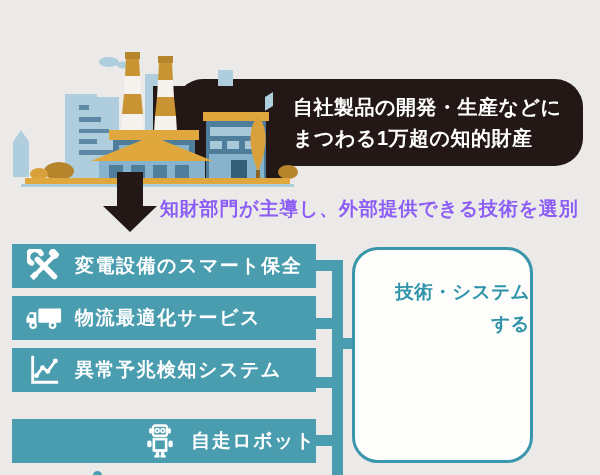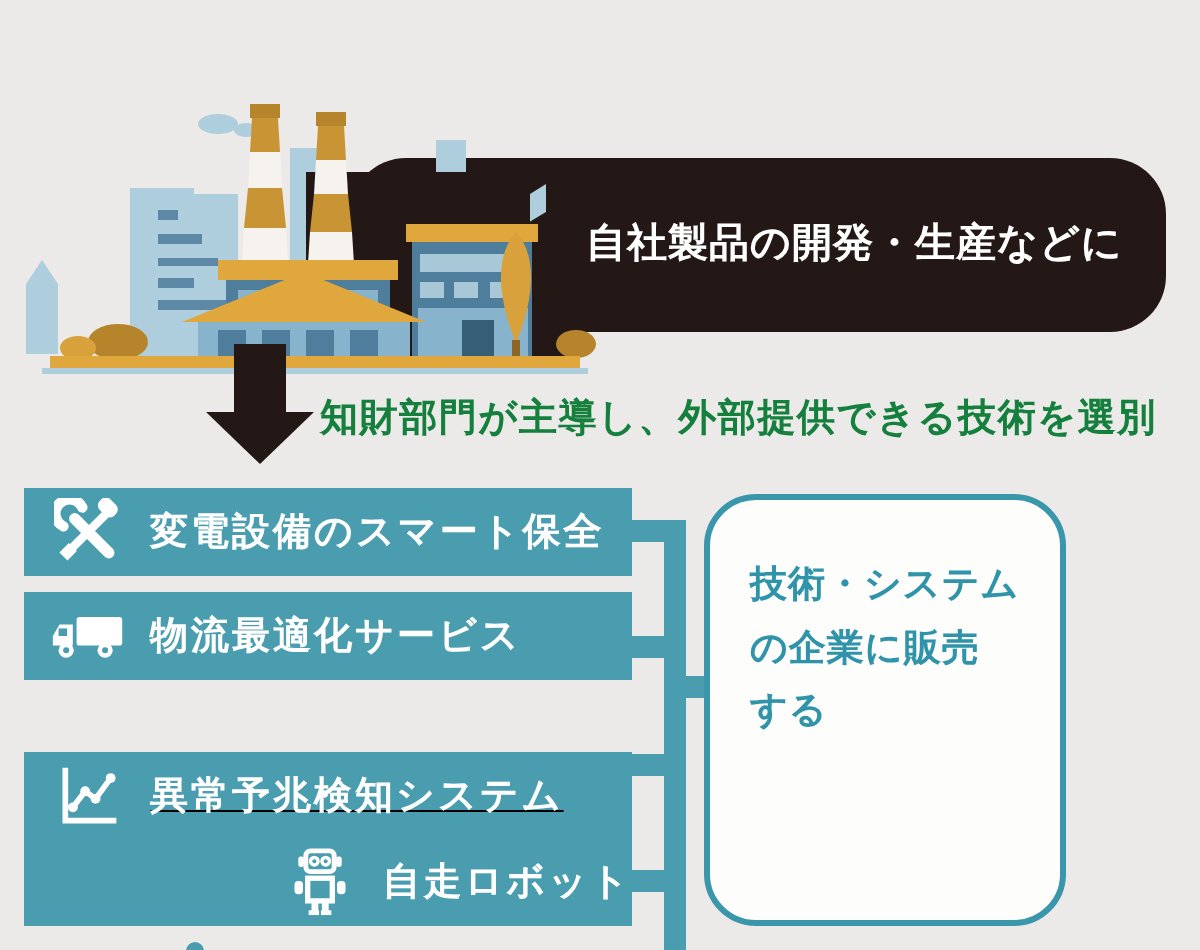--- a/index.html
+++ b/index.html
@@ -25,36 +25,36 @@
 
   
   .factory{position:absolute;left:5px;top:2px;z-index:3;}
 
   
   .down-arrow{position:absolute;left:100px;top:130px;z-index:4;}
 
   
   .flow-caption{
     position:absolute;left:160px;top:156px;z-index:2;
-    color:#15803d;font-weight:700;font-size:19px;letter-spacing:0.8px;
+    color:#8b5cf6;font-weight:700;font-size:19px;letter-spacing:0.8px;
     white-space:nowrap;
   }
 
   
   .service-box{
     position:absolute;left:12px;width:304px;height:44px;
     background:#4A9DAF;display:flex;align-items:center;
     box-sizing:border-box;padding-left:13px;z-index:2;
   }
   .service-box .icon{width:38px;height:36px;flex:0 0 38px;display:flex;align-items:center;justify-content:center;}
   .service-box .label{
     color:#FFFFFF;font-weight:700;font-size:19px;letter-spacing:1.5px;
     margin-left:12px;white-space:nowrap;
   }
-  .box1{top:204px;} .box2{top:256px;} .box3{top:336px;text-decoration:underline;} .box4{top:379px;justify-content:flex-end;}
+  .box1{top:204px;} .box2{top:256px;} .box3{top:308px;} .box4{top:379px;justify-content:flex-end;}
 
   
   .conn{position:absolute;background:#4A9DAF;z-index:1;}
   .stub{left:316px;width:27px;height:11px;}
   .stub1{top:220px;} .stub2{top:278px;} .stub3{top:337px;} .stub4{top:395px;}
   .trunk{left:332px;top:220px;width:11px;height:239px;}
   .bottom-bar{left:125px;top:448px;width:218px;height:11px;}
   .to-callout{left:343px;top:298px;width:10px;height:11px;}
 
   
@@ -64,30 +64,31 @@
 
   
   .result-callout{
     position:absolute;left:352px;top:207px;width:181px;height:216px;
     box-sizing:border-box;background:#FDFDFC;
     border:3px solid #3A96AA;border-radius:26px;z-index:2;
     padding:26px 0 0 20px;
   }
   .result-callout .line{
     color:#2F93A9;font-weight:700;font-size:18.5px;line-height:31.5px;
-    letter-spacing:0.5px;white-space:nowrap;
+    letter-spacing:0.5px;white-space:nowrap;text-align:right;
   }
 </style>
 </head>
 <body>
 
 <div class="stage">
 
   <div class="top-callout">
     <div class="line">自社製品の開発・生産などに</div>
+    <div class="line">まつわる1万超の知的財産</div>
   </div>
 
   <svg class="factory" width="295" height="152" viewBox="0 0 295 152">
 
     <ellipse cx="104" cy="20" rx="10" ry="5" fill="#AECDDD"></ellipse>
     <ellipse cx="118" cy="23" rx="6" ry="3.5" fill="#AECDDD"></ellipse>
 
     <polygon points="8,135 8,100 16,88 24,100 24,135" fill="#AECDDD"></polygon>
     <rect x="60" y="52" width="32" height="86" fill="#AECDDD"></rect>
     <rect x="140" y="32" width="18" height="100" fill="#AECDDD"></rect>
@@ -226,17 +227,16 @@
   <div class="conn to-callout"></div>
 
   <div class="dots">
     <div class="dot"></div>
     <div class="dot"></div>
     <div class="dot"></div>
   </div>
 
   <div class="result-callout">
     <div class="line">技術・システム</div>
-    <div class="line">の企業に販売</div>
     <div class="line">する</div>
   </div>
 
 </div>
 
 </body></html>

